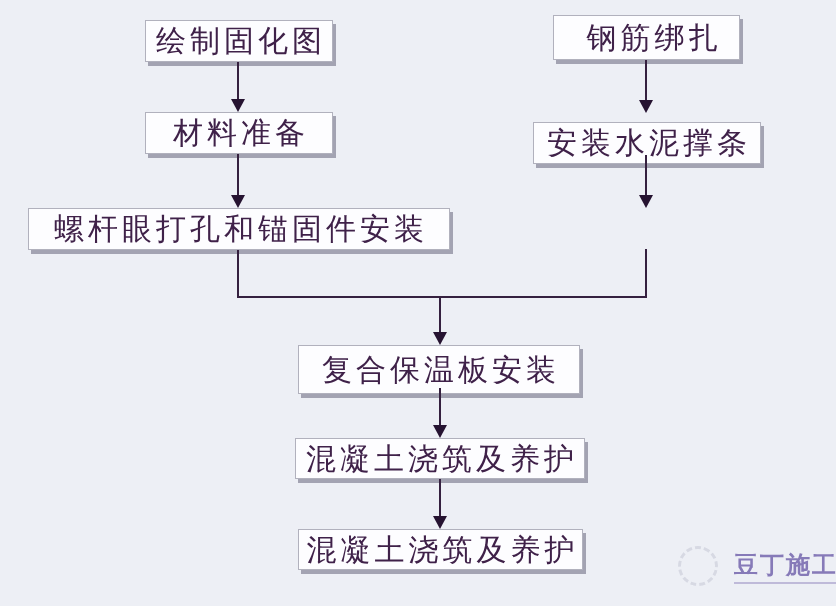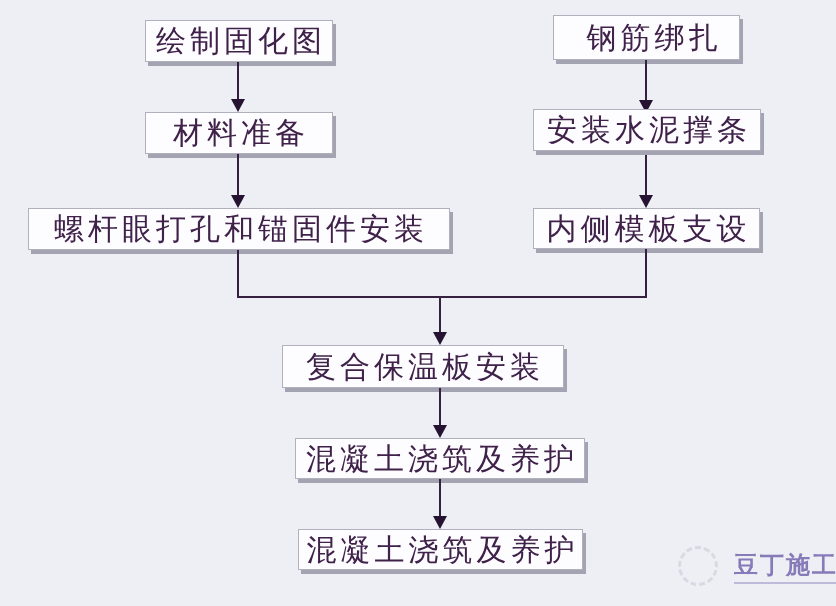--- a/index.html
+++ b/index.html
@@ -27,23 +27,23 @@
     letter-spacing: 4px;
     white-space: nowrap;
     line-height: 1;
     padding-left: 4px; 
   }
   
   #n-draw-plan        { left:145px; top:20px;  width:188px; height:42px; }
   #n-material-prep    { left:145px; top:112px; width:188px; height:42px;text-align:right; }
   #n-screw-holes      { left:28px;  top:208px; width:422px; height:42px;text-align:right; }
   #n-rebar            { left:553px; top:15px;  width:187px; height:45px;padding-left:12px; }
-  #n-cement-strips    { left:533px; top:109px; width:228px; height:42px; }
+  #n-cement-strips    { left:533px; top:122px; width:228px; height:42px; }
   #n-inner-formwork   { left:533px; top:208px; width:227px; height:41px; }
-  #n-insulation-board { left:282px; top:345px; width:282px; height:43px; }
+  #n-insulation-board { left:298px; top:345px; width:282px; height:49px; }
   #n-formwork-adjust  { left:295px; top:438px; width:290px; height:41px; }
   #n-concrete-pour    { left:298px; top:529px; width:285px; height:41px;text-align:right; }
 
   
   .arrow { position: absolute; width: 14px; }
   .arrow .shaft {
     position: absolute; left: 6px; top: 0; bottom: 12px;
     width: 2px; background: #35203f;
   }
   .arrow .head {
@@ -122,23 +122,20 @@
     <div class="shaft"></div>
     <div class="head"></div>
   </div>
   <div class="node" id="n-cement-strips">
     <span class="node-label">安装水泥撑条</span>
   </div>
   <div class="arrow" id="a-right-2">
     <div class="shaft"></div>
     <div class="head"></div>
   </div>
-  <div class="node" id="n-inner-formwork">
-    <span class="node-label">内侧模板支设</span>
-  </div>
 
   <div class="line" id="l-left-drop"></div>
   <div class="line" id="l-right-drop"></div>
   <div class="line" id="l-merge-h"></div>
   <div class="arrow" id="a-center">
     <div class="shaft"></div>
     <div class="head"></div>
   </div>
 
   <div class="node" id="n-insulation-board">

